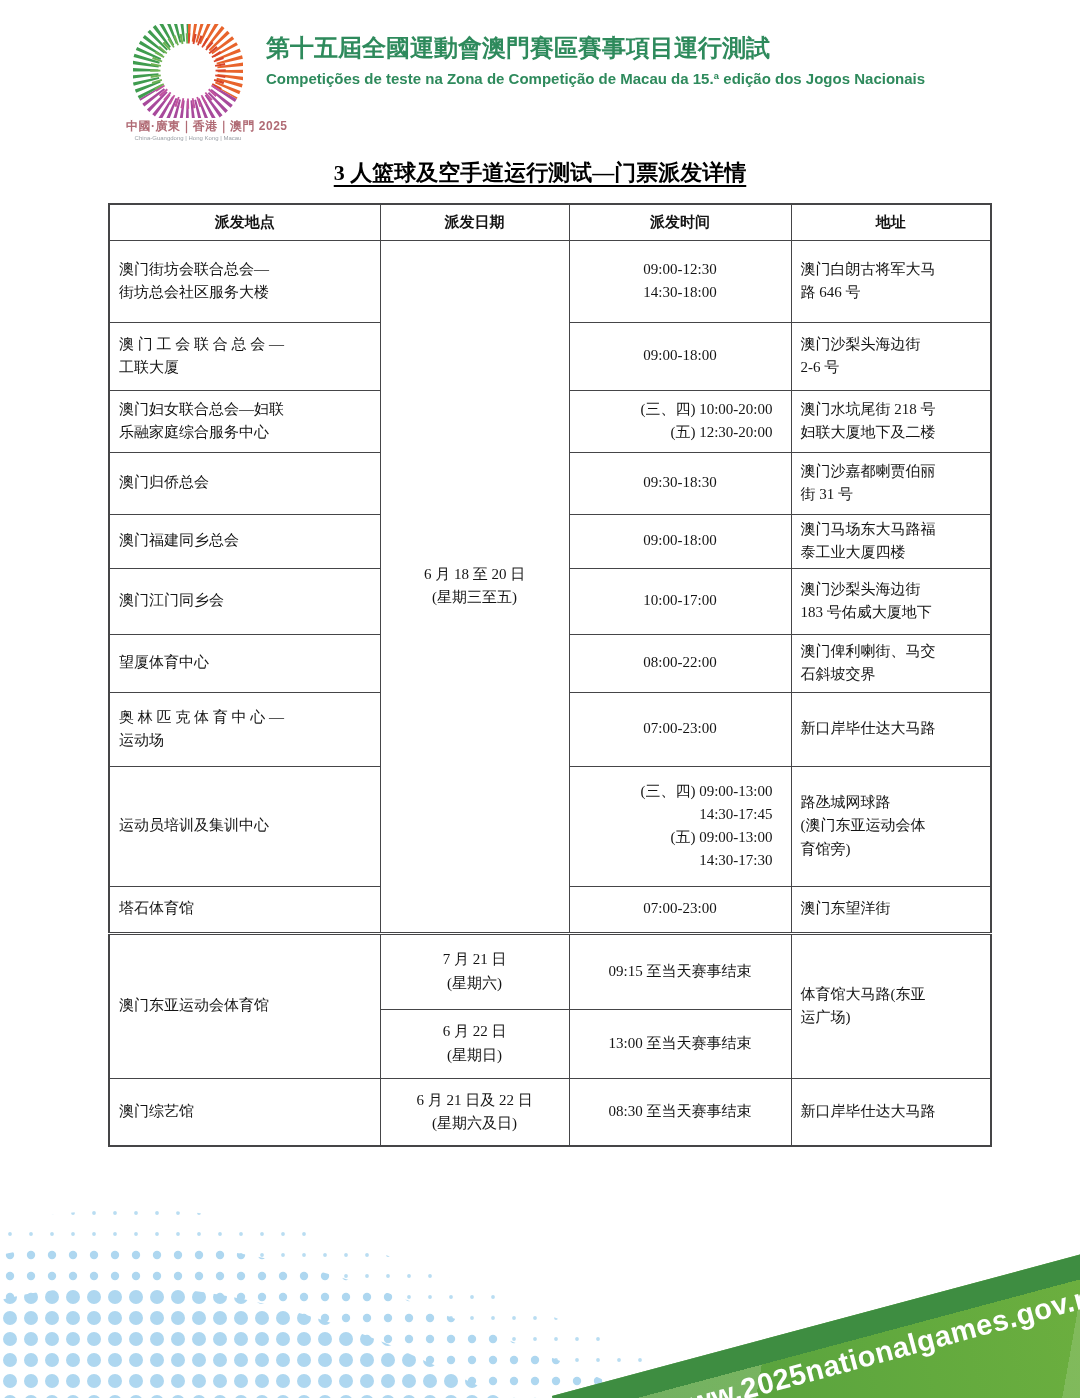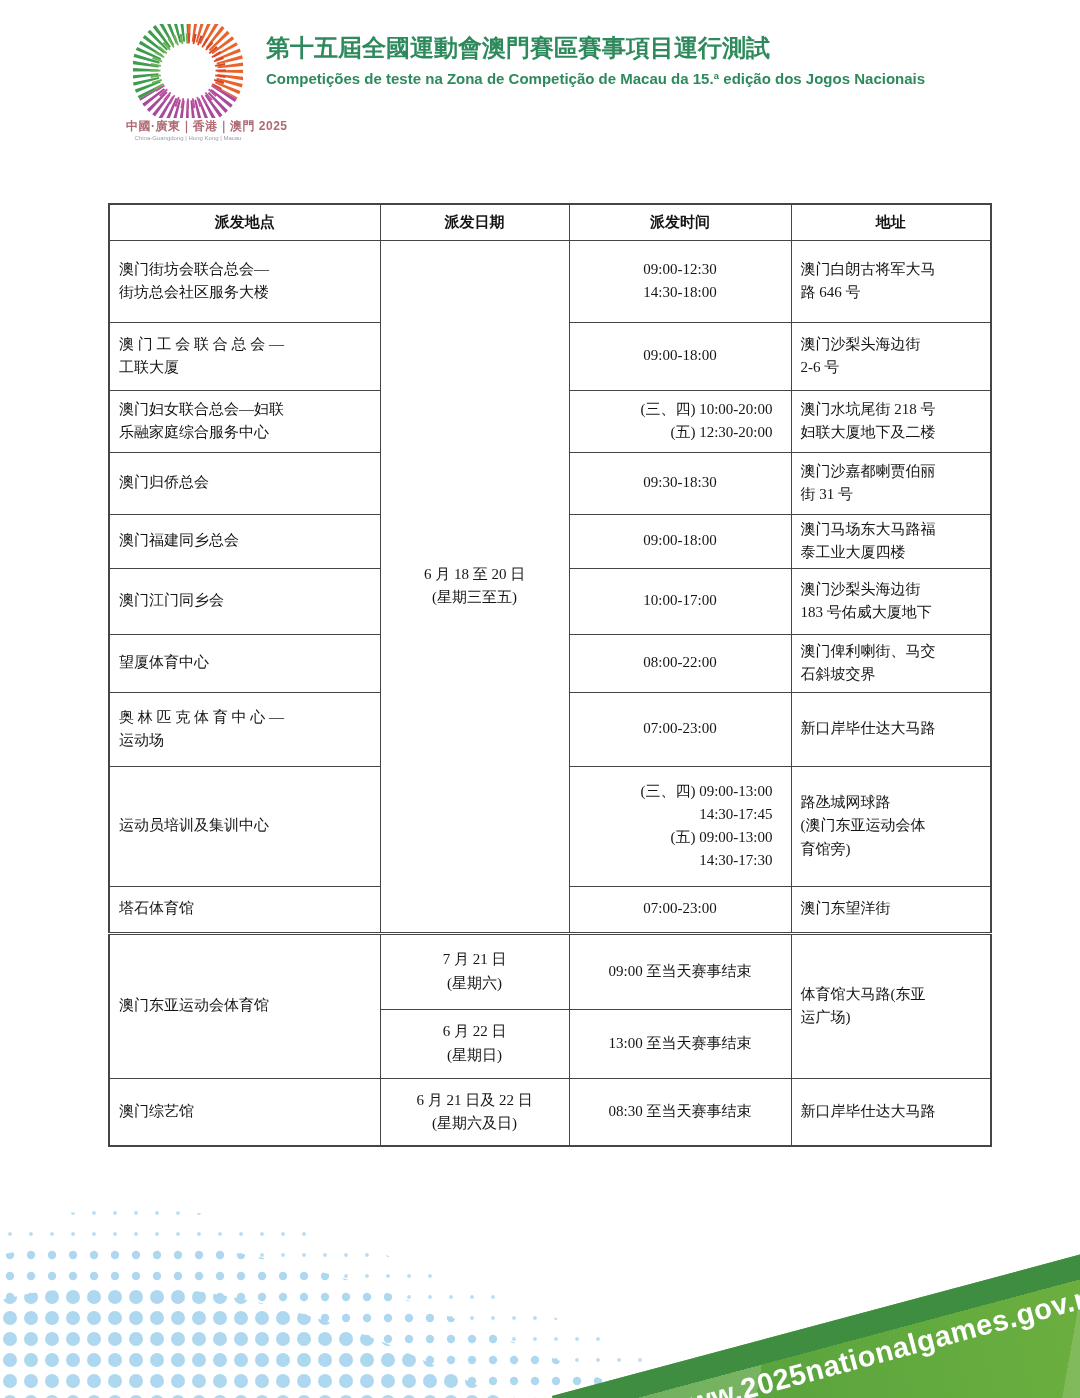--- a/index.html
+++ b/index.html
@@ -85,20 +85,23 @@
       </svg>
       <div class="logo-line1">中國·廣東｜香港｜澳門 2025</div>
       <div class="logo-line2">China-Guangdong | Hong Kong | Macau</div>
     </div>
     <div class="titles">
       <div class="title-zh">第十五屆全國運動會澳門賽區賽事項目運行測試</div>
       <div class="title-pt">Competições de teste na Zona de Competição de Macau da 15.ª edição dos Jogos Nacionais</div>
     </div>
   </div>
 
+  <div class="table-title">
+    <span>3 人篮球及空手道运行测试—门票派发详情</span>
+  </div>
 
   <table class="dist">
     <colgroup>
       <col style="width:271px">
         <col style="width:189px">
         <col style="width:222px">
         <col style="width:200px">
     </colgroup>
     <tbody>
         <tr>
@@ -174,21 +177,21 @@
     </tr>
     <tr class="h10">
       <td class="loc">塔石体育馆</td>
       <td class="time">07:00-23:00</td>
       <td class="addr">澳门东望洋街</td>
     </tr>
     <tr class="h11 section-start">
       <td class="loc" rowspan="2">澳门东亚运动会体育馆</td>
       <td class="date">7 月 21 日
 (星期六)</td>
-      <td class="time">09:00 至当天赛事结束</td>
+      <td class="time">09:15 至当天赛事结束</td>
       <td class="addr" rowspan="2">体育馆大马路(东亚
 运广场)</td>
     </tr>
     <tr class="h12">
       <td class="date">6 月 22 日
 (星期日)</td>
       <td class="time">13:00 至当天赛事结束</td>
     </tr>
     <tr class="h13">
       <td class="loc">澳门综艺馆</td>

